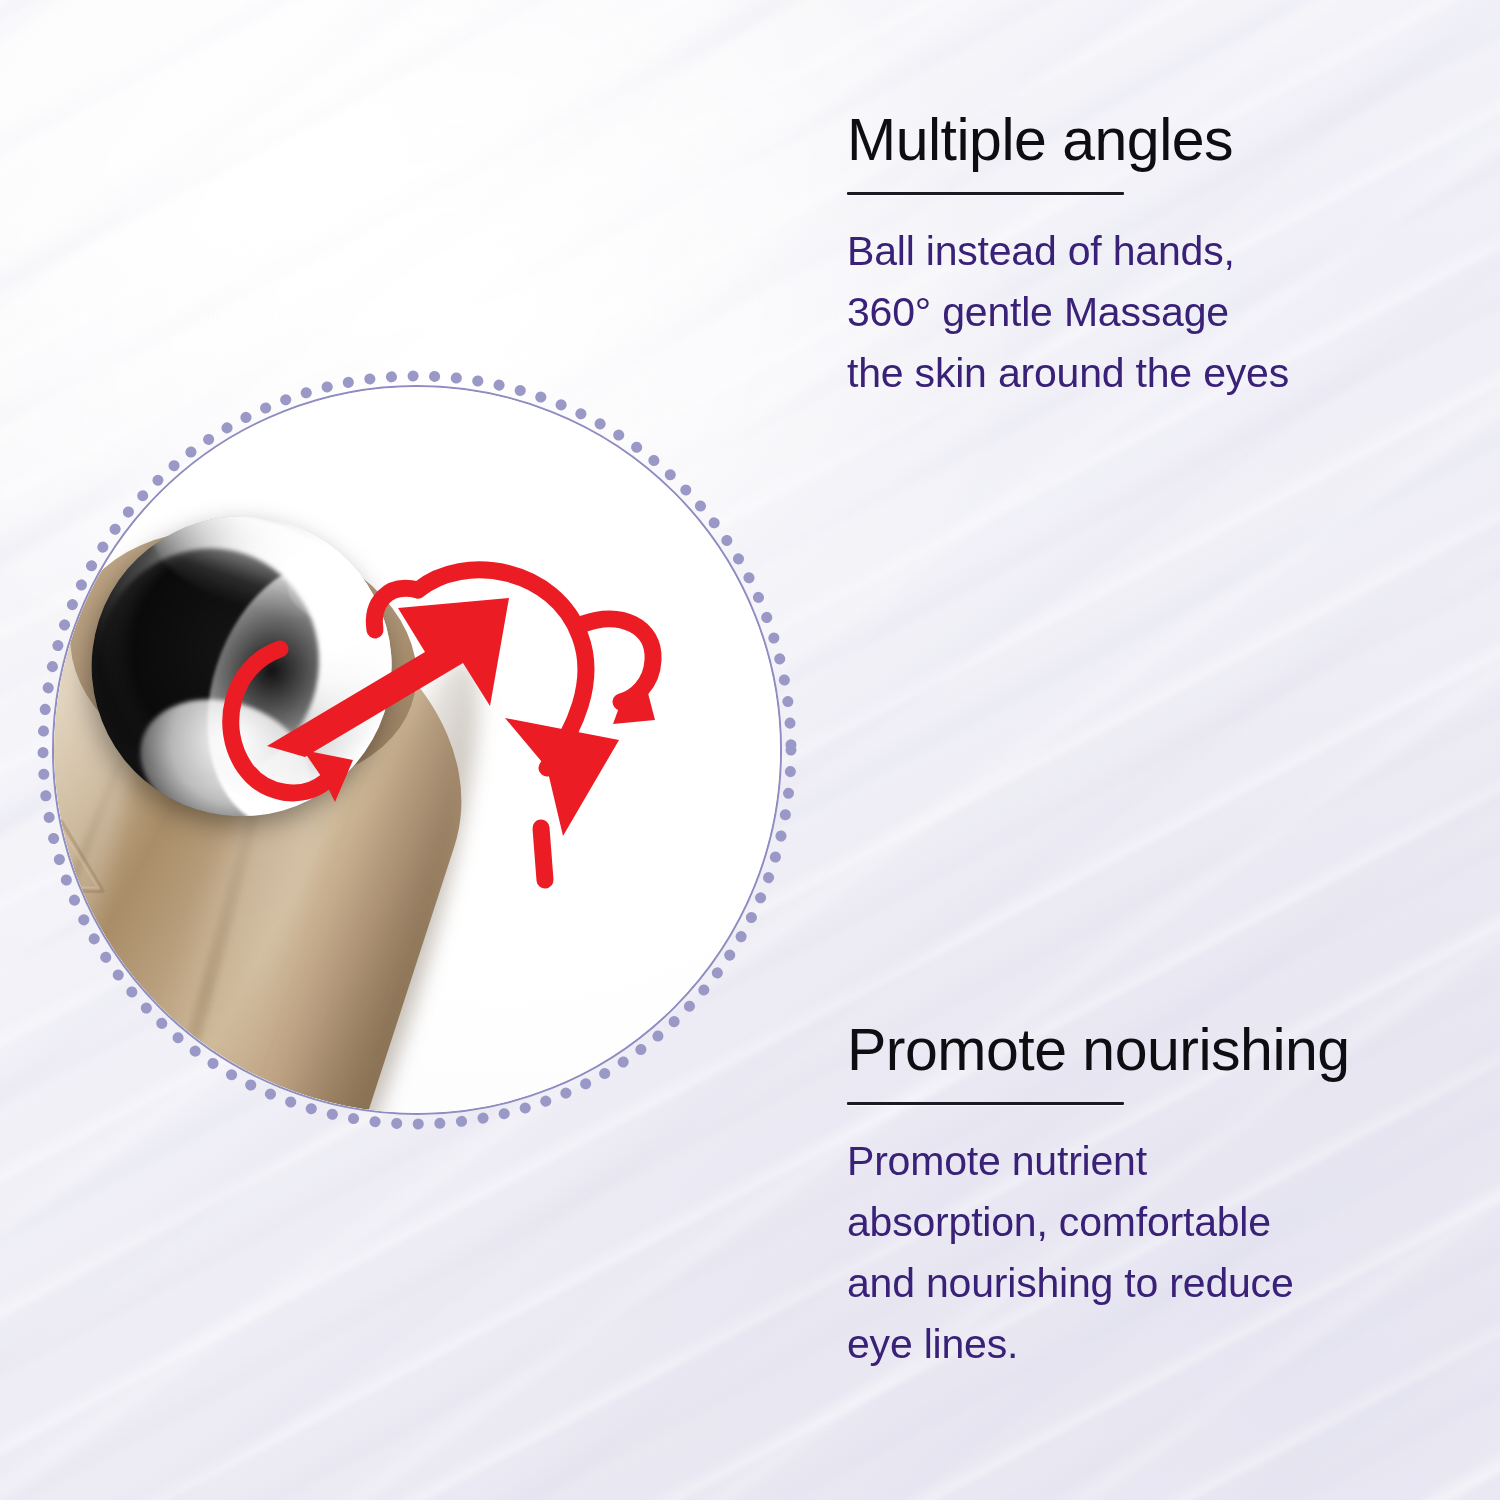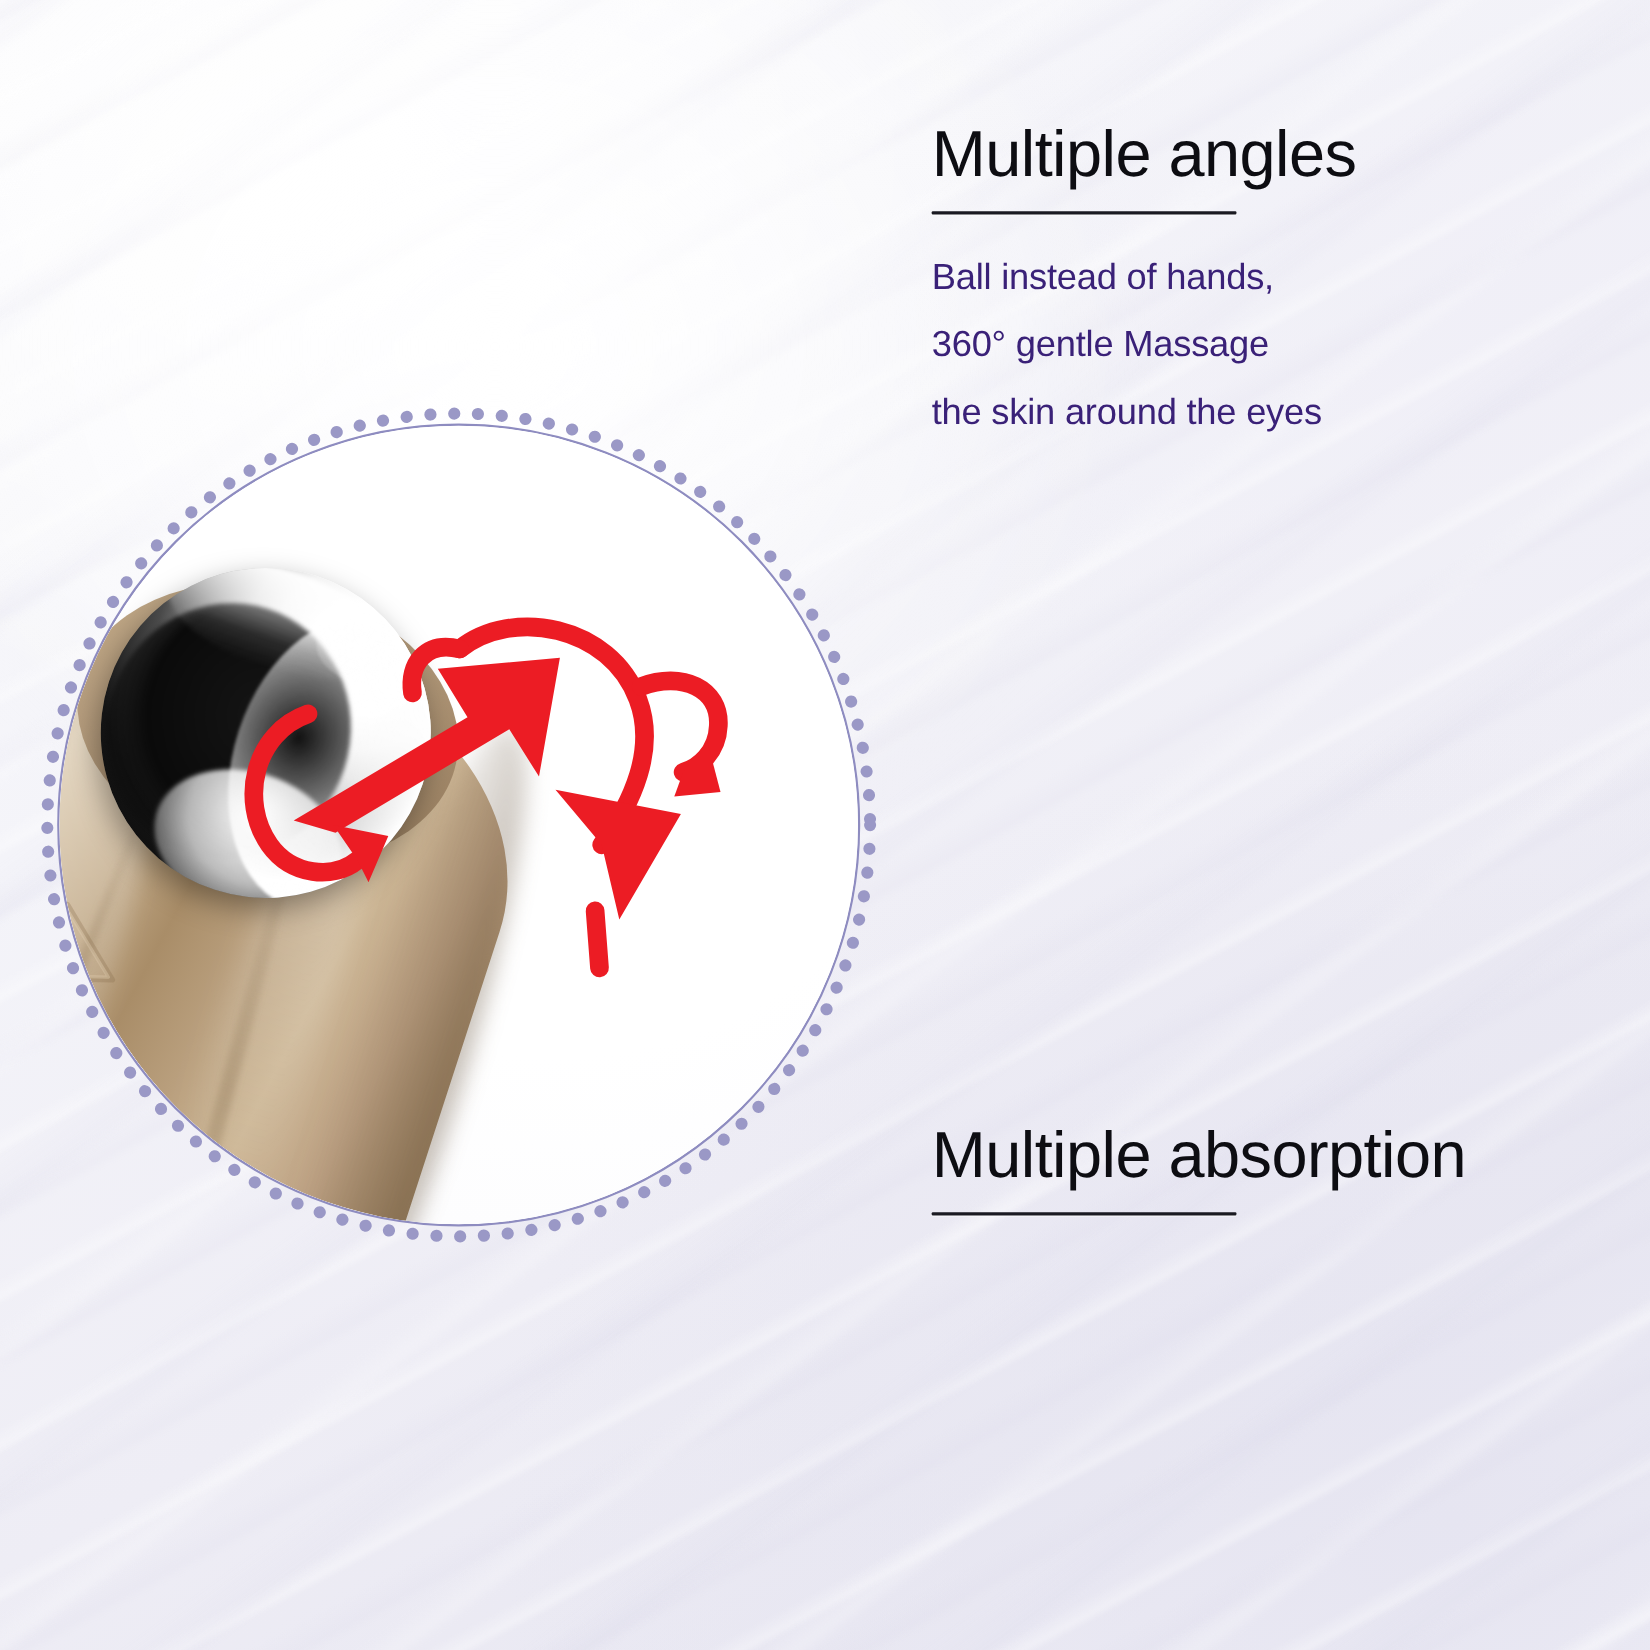--- a/index.html
+++ b/index.html
@@ -296,21 +296,21 @@
     width: 277px;
     height: 3px;
     background: #1a1a22;
     border-radius: 1px;
     box-shadow: 0 1px 0 rgba(255,255,255,.85);
   }
   .feature-body {
     margin: 0;
     margin-top: 26px;
     font-family: "Liberation Sans", sans-serif;
-    font-size: 33px;
+    font-size: 41px;
     line-height: 61px;
     font-weight: 400;
     color: #3a2178;
     white-space: pre-line;
     letter-spacing: -0.2px;
   }
 </style>
 </head>
 <body>
 
@@ -399,19 +399,23 @@
     <div class="feature f1">
       <h2 class="feature-title">Multiple angles</h2>
       <div class="feature-rule"></div>
       <p class="feature-body">Ball instead of hands,
 360° gentle Massage
 the skin around the eyes</p>
     </div>
 
 
     <div class="feature f3">
-      <h2 class="feature-title">Multiple absorption</h2>
+      <h2 class="feature-title">Promote nourishing</h2>
       <div class="feature-rule"></div>
+      <p class="feature-body">Promote nutrient
+absorption, comfortable
+and nourishing to reduce
+eye lines.</p>
     </div>
 
   </div>
 
 </div>
 
 </body></html>

